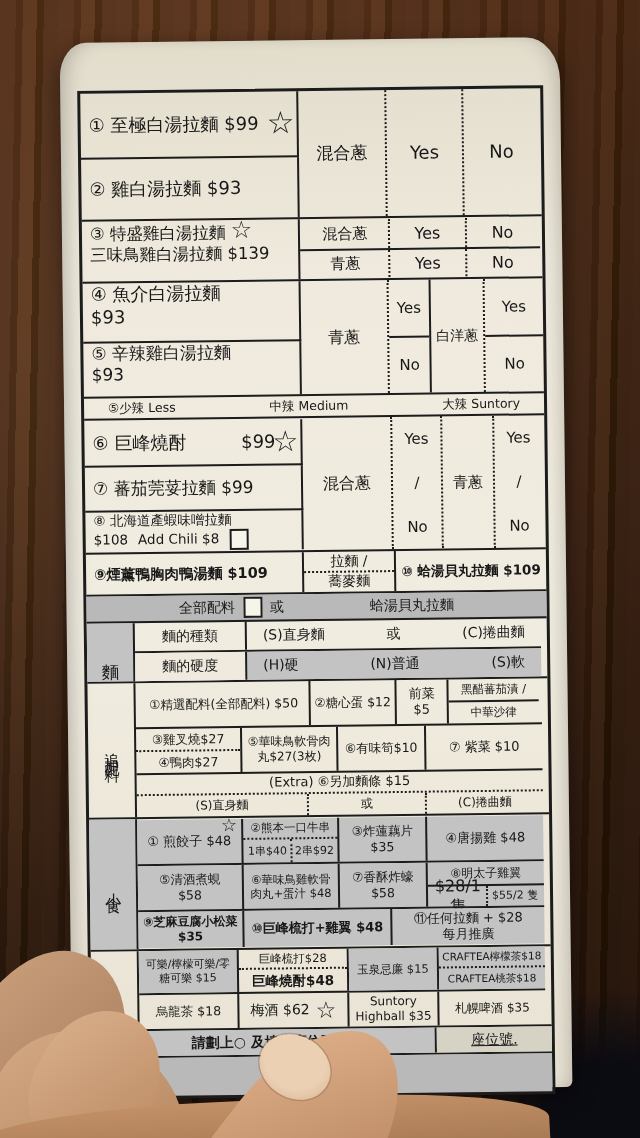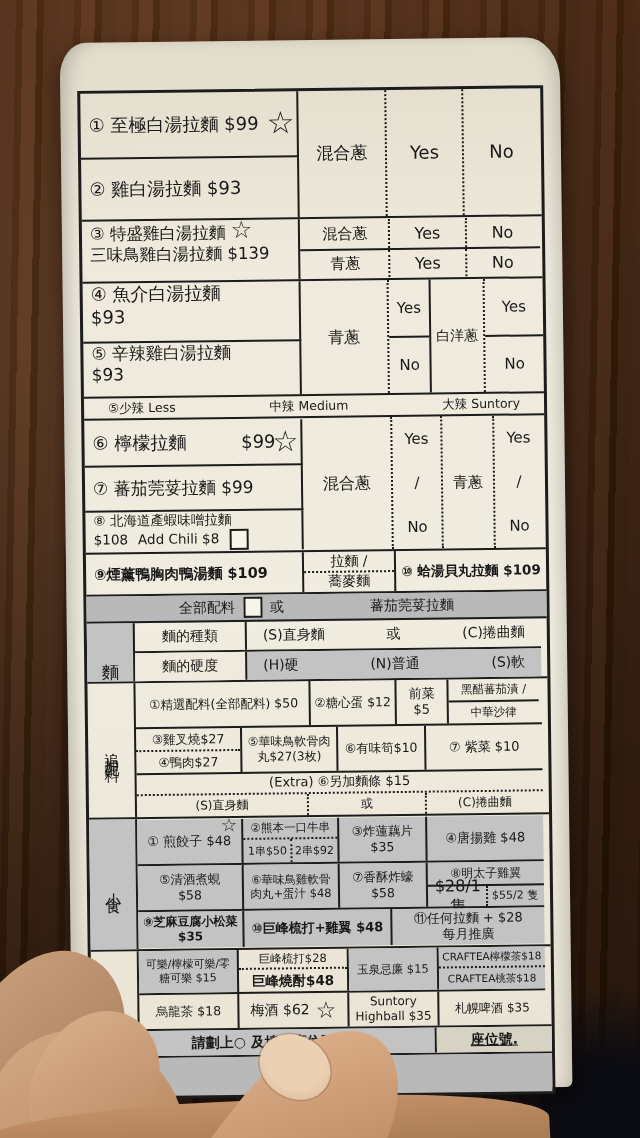--- a/index.html
+++ b/index.html
@@ -26,21 +26,21 @@
   .c{box-sizing:border-box;display:flex;align-items:center;justify-content:center;text-align:center;position:relative;line-height:1.25;}
   .br{border-right:2px solid var(--ln);} .bd{border-right:2px dotted var(--ln);}
   .bb{border-bottom:2px solid var(--ln);} .bbd{border-bottom:2px dotted var(--ln);}
   .colf{flex-direction:column;}
   .lft{justify-content:flex-start;text-align:left;padding-left:8px;}
   .gray{background:#c3c3c3;} .gray2{background:#b9b9b9;} .lgray{background:#d6d2c4;}
   .b{font-weight:bold;}
   .star{font-size:28px;line-height:.9;font-weight:normal;}
   .chk{width:15px;height:17px;border:2px solid var(--ln);background:#f7f4ea;display:inline-block;}
   .vert{writing-mode:vertical-rl;text-orientation:upright;letter-spacing:5px;}
-  .seat{text-decoration:underline;font-weight:bold;text-align:right;}
+  .seat{text-decoration:underline;font-weight:normal;text-align:right;}
   .stamp{width:26px;height:38px;background:#f5f2e6;border:1px solid #333;margin-left:26px;
          display:flex;align-items:center;justify-content:center;}
   .stamp span{writing-mode:vertical-rl;text-orientation:upright;font-size:11px;font-weight:bold;line-height:1;transform:rotate(-4deg);}
   
   .skin{position:absolute;}
   .f1{left:-46px;top:945px;width:160px;height:260px;background:linear-gradient(115deg,#caa07c,#a3775a);border-radius:48%;transform:rotate(24deg);}
   .f2{left:-18px;top:1035px;width:200px;height:190px;background:linear-gradient(115deg,#d3a984,#b08158);border-radius:46%;transform:rotate(33deg);}
   .f3{left:36px;top:1008px;width:120px;height:150px;background:linear-gradient(120deg,#d9b08c,#bb8a63);border-radius:50% 50% 42% 42%;transform:rotate(28deg);}
   .thumb{left:220px;top:1012px;width:150px;height:280px;background:linear-gradient(125deg,#dcae88 10%,#c2916b 55%,#a97c58 95%);
          border-radius:48% 52% 40% 40%;transform:rotate(38deg);}
@@ -121,21 +121,21 @@
     <div class="c" style="width:100%;justify-content:space-between;padding:0 24px;font-size:12.5px">
       <span>⑤少辣  Less</span>
       <span>中辣  Medium</span>
       <span>大辣  Suntory</span>
     </div>
   </div>
 
   <div class="r" style="height:134px">
     <div class="c colf" style="width:218px">
       <div class="c lft br bb" style="width:100%;height:46px;font-size:18px;justify-content:space-between;padding-right:2px">
-        <span>⑥ 檸檬拉麵</span>
+        <span>⑥ 巨峰燒酎</span>
         <span style="display:flex;align-items:center">
           <span>$99</span>
           <span class="star" style="font-size:29px;margin-left:-3px">☆</span>
         </span>
       </div>
       <div class="c lft br bb" style="width:100%;height:45px;font-size:17px">
         <span>⑦ 蕃茄莞荽拉麵 $99</span>
       </div>
       <div class="c colf lft br" style="width:100%;height:39px;align-items:flex-start;font-size:13.5px;line-height:1.3">
         <span>⑧ 北海道產蝦味噌拉麵</span>
@@ -168,21 +168,21 @@
     </div>
     <div class="c b" style="width:150px;font-size:13.5px">⑩ 蛤湯貝丸拉麵 $109</div>
   </div>
 
   <div class="r gray2" style="height:27px">
     <div class="c" style="width:100%;font-size:14px;gap:8px">
       <span>全部配料</span>
       <span class="chk"></span>
       <span>或</span>
       <span style="width:70px"></span>
-      <span>蕃茄莞荽拉麵</span>
+      <span>蛤湯貝丸拉麵</span>
     </div>
   </div>
 
   <div class="r" style="height:60px">
     <div class="c br gray vert" style="width:48px;font-size:17px">麵</div>
     <div class="c colf" style="width:406px">
       <div class="c bb" style="width:100%;height:30px">
         <div class="c br" style="width:112px;height:100%;font-size:14px">麵的種類</div>
         <div class="c" style="width:294px;height:100%;font-size:14px;justify-content:space-between;padding:0 16px">
           <span>(S)直身麵</span>
@@ -238,21 +238,21 @@
     <div class="c br gray vert" style="width:48px;font-size:16px">小食</div>
     <div class="c colf" style="width:406px">
       <div class="c bb gray" style="width:100%;height:46px">
         <div class="c br" style="width:106px;height:100%;font-size:13px">
           <span>① 煎餃子 $48</span>
           <span class="star" style="position:absolute;top:-2px;right:4px;font-size:18px">☆</span>
         </div>
         <div class="c colf br" style="width:96px;height:100%">
           <div class="c bbd" style="width:100%;height:21px;font-size:11.5px">②熊本一口牛串</div>
           <div class="c" style="width:100%;height:23px">
-            <div class="c bd" style="width:48px;height:100%;font-size:11px">1串$50</div>
+            <div class="c bd" style="width:48px;height:100%;font-size:11px">1串$40</div>
             <div class="c" style="width:44px;height:100%;font-size:11px">2串$92</div>
           </div>
         </div>
         <div class="c colf br" style="width:88px;height:100%;font-size:12.5px">
           <span>③炸蓮藕片</span>
           <span>$35</span>
         </div>
         <div class="c" style="width:116px;height:100%;font-size:13px">④唐揚雞 $48</div>
       </div>
       <div class="c bb gray" style="width:100%;height:46px">

